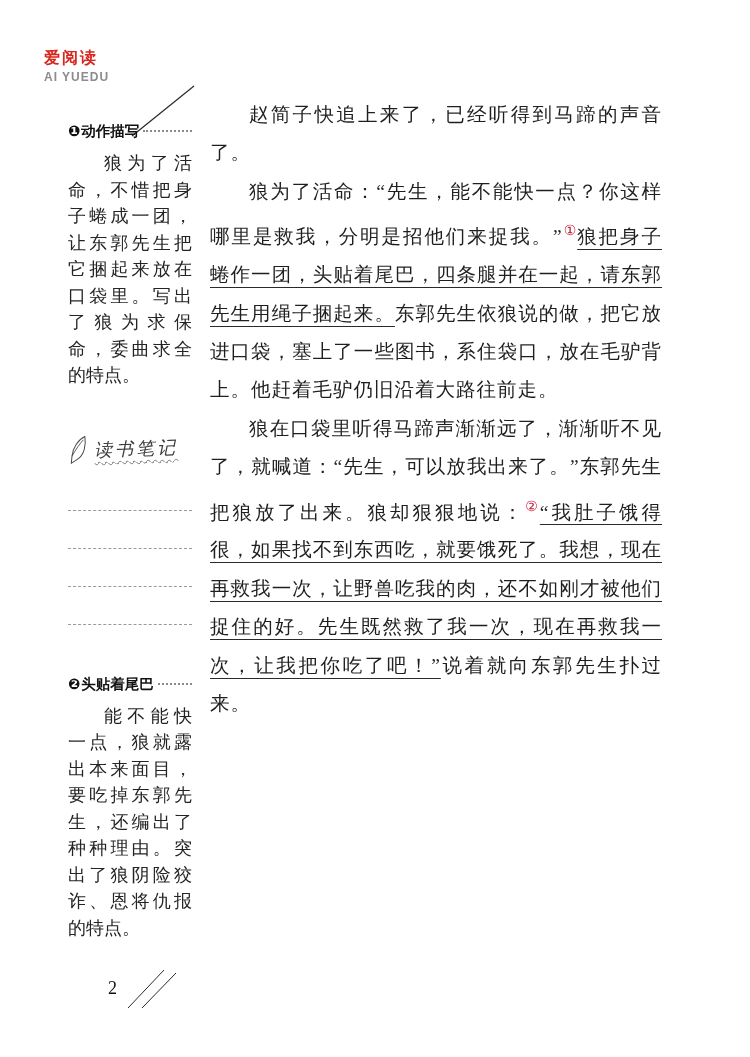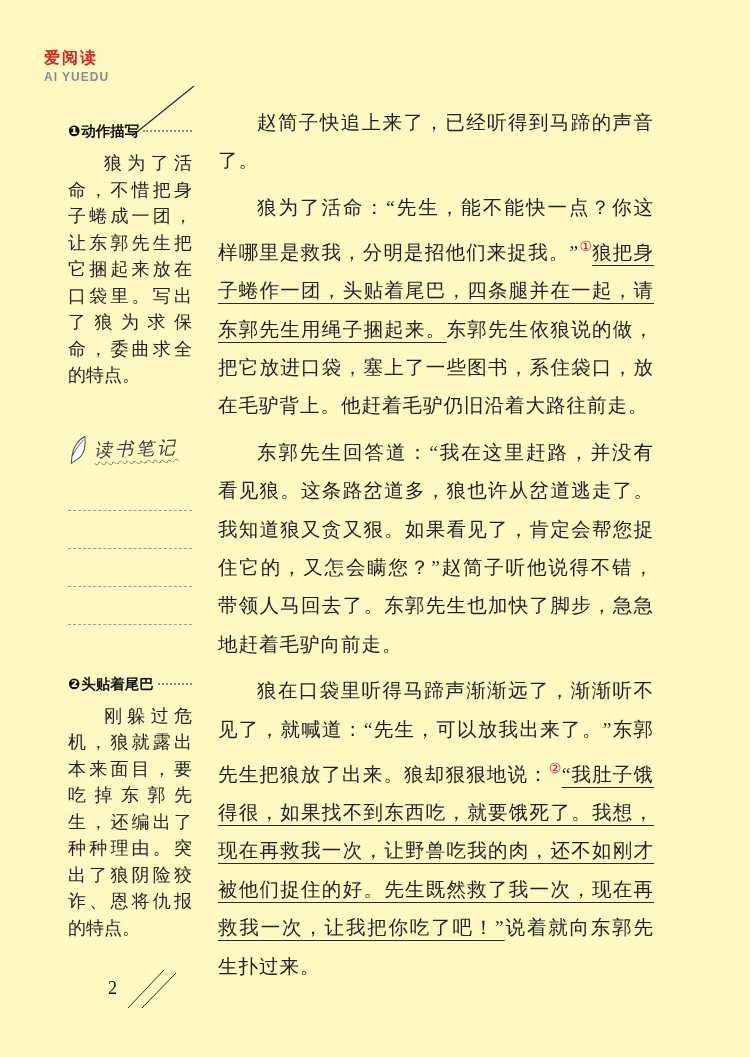--- a/index.html
+++ b/index.html
@@ -1,21 +1,21 @@
 <!DOCTYPE html>
 <html><head>
 <meta charset="utf-8">
 <style>
   * { box-sizing: border-box; }
   html, body { margin: 0; padding: 0; background: #e9e9e9; }
   .page {
     position: relative;
     width: 750px; height: 1057px;
     margin: 0 auto;
-    background: #fef9c3;
+    background: #ffffff;
     overflow: hidden;
     font-family: "Liberation Serif", "DejaVu Serif", serif;
     color: #1f1f1f;
   }
 
   
   .brand { position: absolute; left: 44px; top: 48px; }
   .brand-cn { color: #d7261e; font-size: 16px; font-weight: 600; letter-spacing: 2px; line-height: 20px; }
   .brand-en { color: #8c8c8c; font-size: 12px; font-weight: bold;
               font-family: "Liberation Sans", "DejaVu Sans", sans-serif; letter-spacing: 1px; margin-top: 2px; }
@@ -37,21 +37,21 @@
   .stamp-text { font-style: italic; font-size: 18px; letter-spacing: 3px; color: #3c3c3c;
                 text-decoration: underline wavy 1px #7a7a7a; text-underline-offset: 5px; }
 
   .note-lines { margin-top: 12px; }
   .note-line { height: 38px; border-bottom: 1px dashed #9a9a9a; }
 
   .note-2 { margin-top: 50px; }
 
   
   .content { position: absolute; left: 210px; top: 96px; width: 452px; }
-  .para { margin: 8px; font-size: 19.5px; letter-spacing: 1px; line-height: 38.4px;
+  .para { margin: 0; font-size: 19.5px; letter-spacing: 1px; line-height: 38.4px;
           text-align: justify; text-indent: 2em; color: #1f1f1f; }
   .seg-marker { color: #c8102e; font-size: 0.72em; vertical-align: super; letter-spacing: 0; }
   .seg-underline { text-decoration: underline; text-decoration-thickness: 1px;
                    text-decoration-color: #2a2a2a; text-underline-offset: 6px; }
 
   
   .footer { position: absolute; left: 108px; top: 968px; height: 44px; }
   .page-num { font-size: 18px; color: #111; vertical-align: top; line-height: 40px; }
   .footer-slash { position: absolute; left: 18px; top: 0; }
 </style>
@@ -93,29 +93,28 @@
       <div class="note-line"></div>
       <div class="note-line"></div>
     </div>
 
     <section class="note note-2">
       <div class="note-head">
         <span class="num">❷</span>
         <span class="title">头贴着尾巴</span>
         <span class="dots"></span>
       </div>
-      <p class="note-body">刚躲过危机，狼就露出本来面目，要吃掉东郭先生，还编出了种种理由。突出了狼阴险狡诈、恩将仇报的特点。</p>
+      <p class="note-body">能不能快一点，狼就露出本来面目，要吃掉东郭先生，还编出了种种理由。突出了狼阴险狡诈、恩将仇报的特点。</p>
     </section>
 
   </aside>
 
   <main class="content">
       <p class="para"><span class="seg">赵简子快追上来了，已经听得到马蹄的声音了。</span></p>
       <p class="para"><span class="seg">狼为了活命：“先生，能不能快一点？你这样哪里是救我，分明是招他们来捉我。”</span><span class="seg seg-marker">①</span><span class="seg seg-underline">狼把身子蜷作一团，头贴着尾巴，四条腿并在一起，请东郭先生用绳子捆起来。</span><span class="seg">东郭先生依狼说的做，把它放进口袋，塞上了一些图书，系住袋口，放在毛驴背上。他赶着毛驴仍旧沿着大路往前走。</span></p>
-      <p class="para"><span class="seg">东郭先生回答道：“我在这里赶路，并没有看见狼。这条路岔道多，狼也许从岔道逃走了。我知道狼又贪又狠。如果看见了，肯定会帮您捉住它的，又怎会瞒您？”赵简子听他说得不错，带领人马回去了。东郭先生也加快了脚步，急急地赶着毛驴向前走。</span></p>
       <p class="para"><span class="seg">狼在口袋里听得马蹄声渐渐远了，渐渐听不见了，就喊道：“先生，可以放我出来了。”东郭先生把狼放了出来。狼却狠狠地说：</span><span class="seg seg-marker">②</span><span class="seg seg-underline">“我肚子饿得很，如果找不到东西吃，就要饿死了。我想，现在再救我一次，让野兽吃我的肉，还不如刚才被他们捉住的好。先生既然救了我一次，现在再救我一次，让我把你吃了吧！”</span><span class="seg">说着就向东郭先生扑过来。</span></p>
     </main>
 
   <footer class="footer">
     <span class="page-num">2</span>
     <svg class="footer-slash" width="52" height="42" viewBox="0 0 52 42">
       <line x1="2" y1="40" x2="38" y2="2" stroke="#2a2a2a" stroke-width="1"></line>
       <line x1="16" y1="40" x2="50" y2="5" stroke="#2a2a2a" stroke-width="1"></line>
     </svg>
   </footer>

